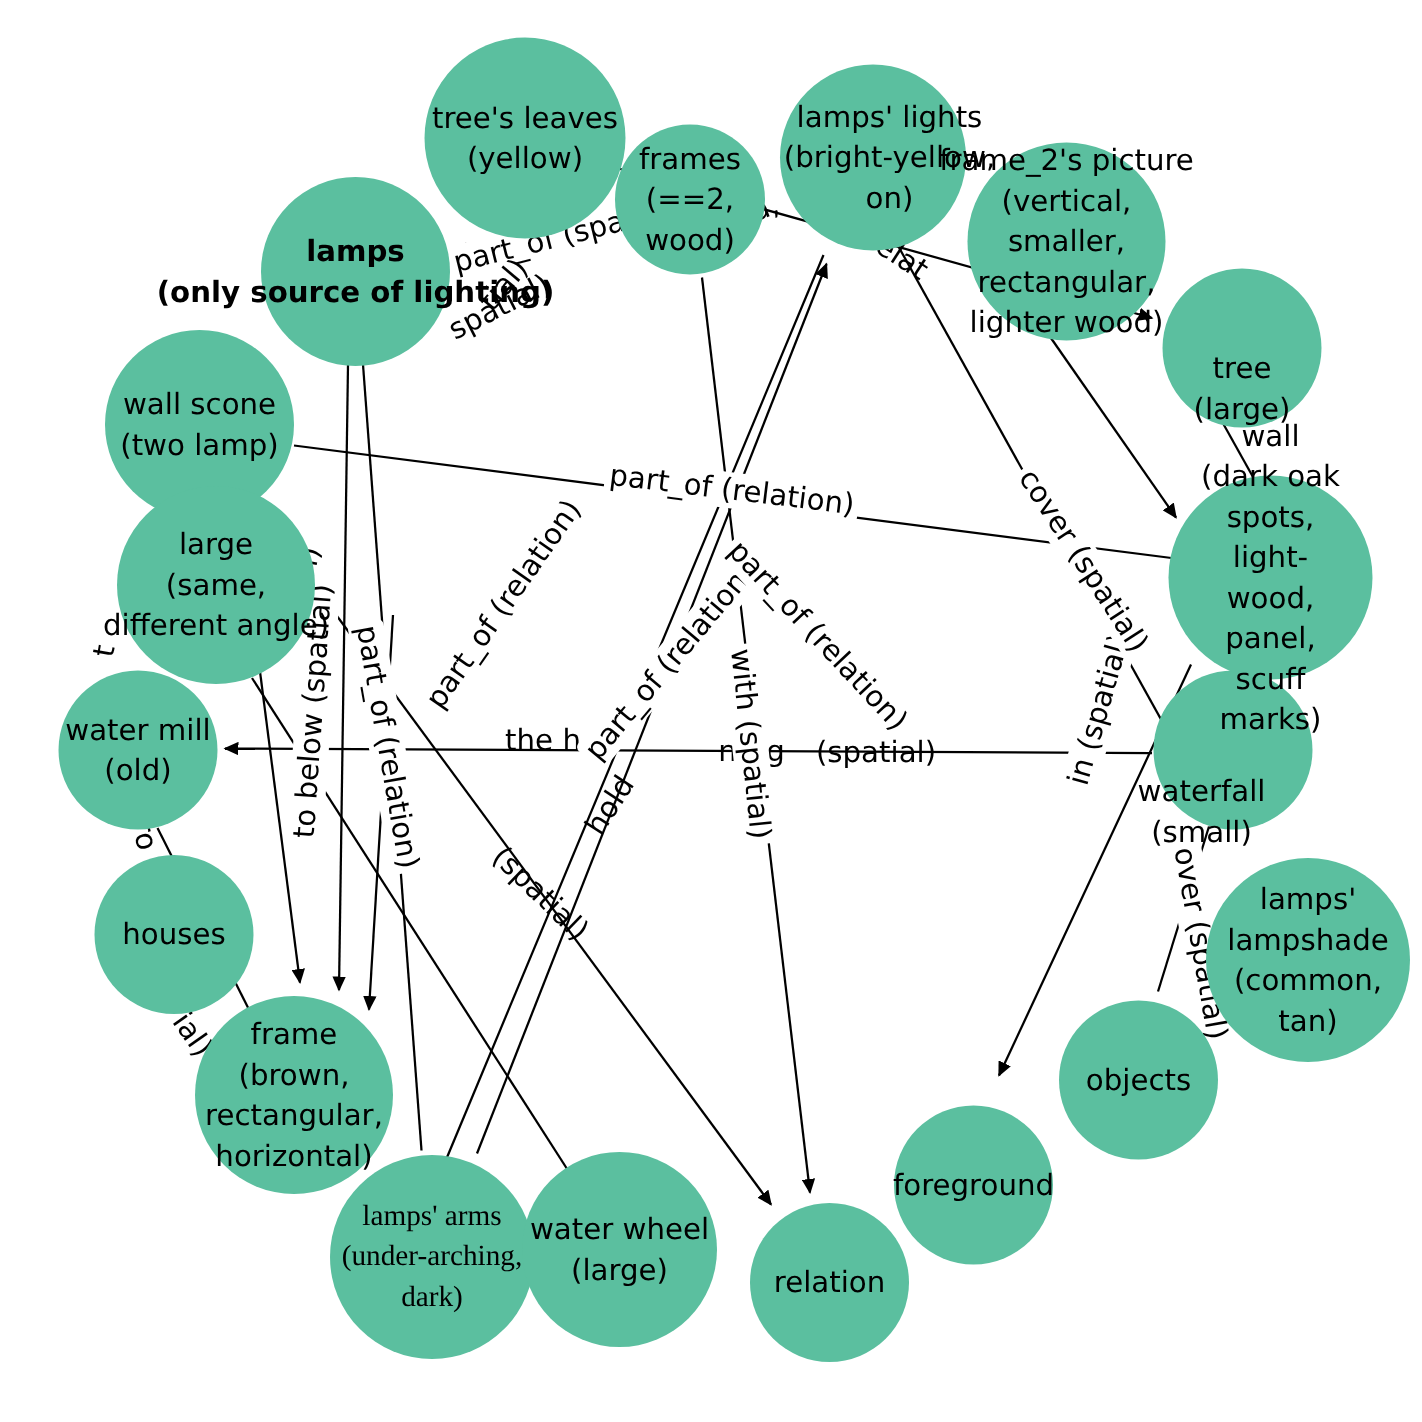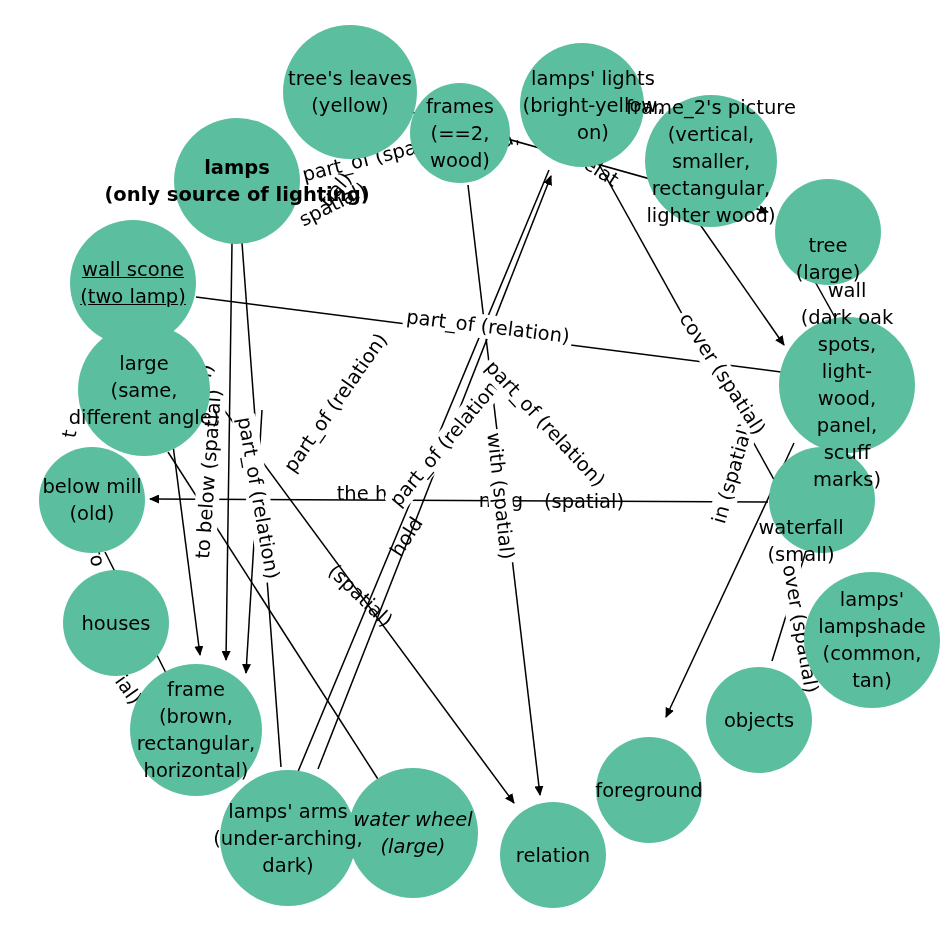--- a/index.html
+++ b/index.html
@@ -105,36 +105,36 @@
 on)</div>
       <div class="nlabel" style="left: 711px; top: 161px;">frame_2's picture
 (vertical,
 smaller,
 rectangular,
 lighter wood)</div>
       <div class="nlabel" style="left: 828px; top: 248px; margin-top: 11px;">tree
 (large)</div>
       <div class="nlabel" style="left: 237px; top: 181px; font-weight: bold;">lamps
 (only source of lighting)</div>
-      <div class="nlabel" style="left: 133px; top: 283px; text-decoration: underline;">wall scone
+      <div class="nlabel" style="left: 133px; top: 283px;">wall scone
 (two lamp)</div>
       <div class="nlabel" style="left: 144px; top: 390px;">large
 (same,
 different angle)</div>
-      <div class="nlabel" style="left: 92px; top: 500px;">below mill
+      <div class="nlabel" style="left: 92px; top: 500px;">water mill
 (old)</div>
       <div class="nlabel" style="left: 116px; top: 623px;">houses</div>
       <div class="nlabel" style="left: 196px; top: 730px;">frame
 (brown,
 rectangular,
 horizontal)</div>
-      <div class="nlabel" style="left: 288px; top: 838px;">lamps' arms
+      <div class="nlabel" style="left: 288px; top: 838px; font-family: Liberation Serif, serif;">lamps' arms
 (under-arching,
 dark)</div>
-      <div class="nlabel" style="left: 413px; top: 833px; font-style: italic;">water wheel
+      <div class="nlabel" style="left: 413px; top: 833px;">water wheel
 (large)</div>
       <div class="nlabel" style="left: 553px; top: 855px;">relation</div>
       <div class="nlabel" style="left: 649px; top: 790px;">foreground</div>
       <div class="nlabel" style="left: 759px; top: 720px;">objects</div>
       <div class="nlabel" style="left: 872px; top: 640px;">lamps' lampshade
 (common,
 tan)</div>
       <div class="nlabel" style="left: 801px; top: 500px; margin-top: 41px;">waterfall
 (small)</div>
       <div class="nlabel" style="left: 847px; top: 385px;">wall

